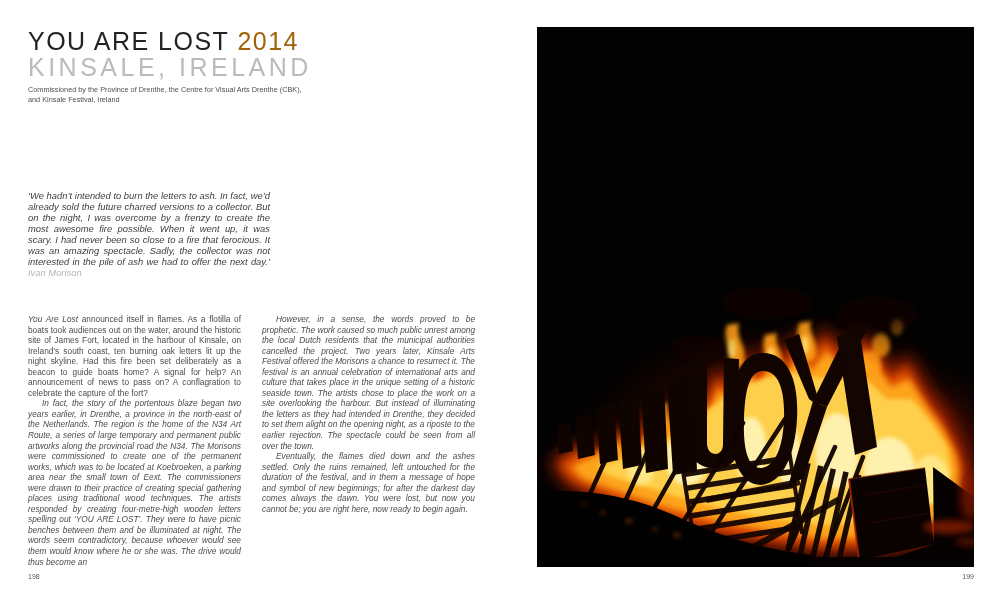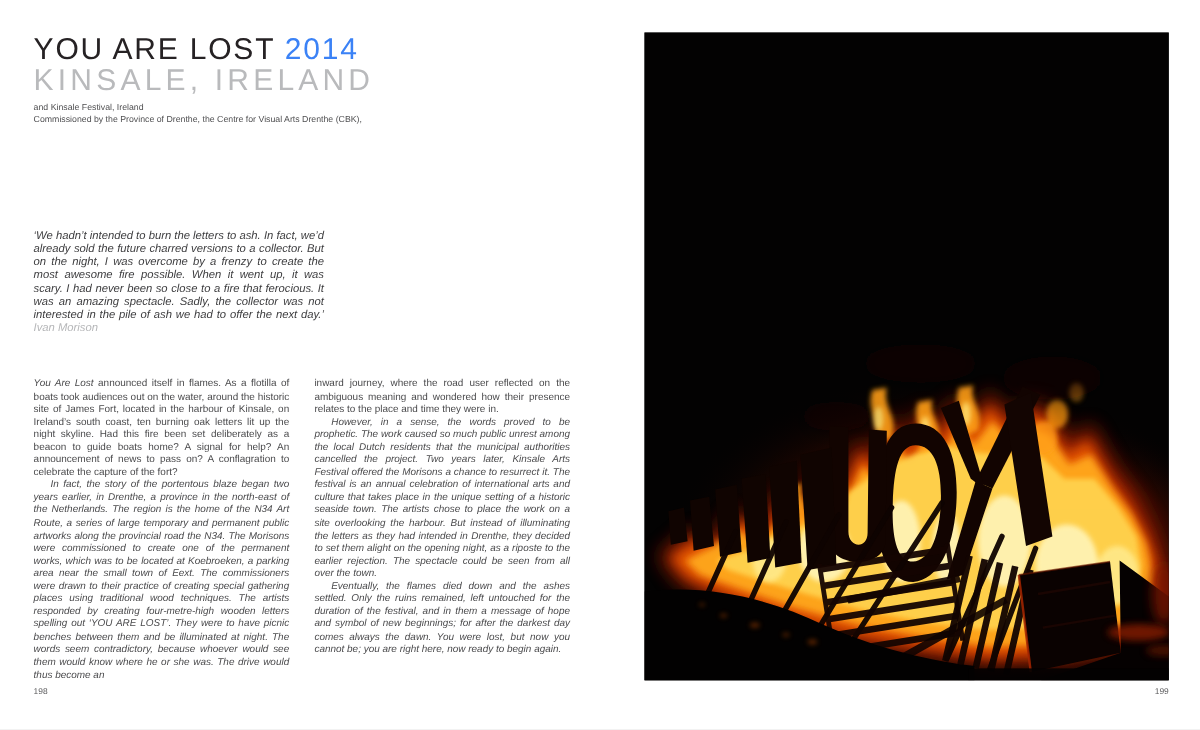--- a/index.html
+++ b/index.html
@@ -7,21 +7,21 @@
     position:relative; width:1000px; height:608px; background:#ffffff;
     font-family:"Liberation Sans", sans-serif; overflow:hidden;
     -webkit-font-smoothing:antialiased;
   }
   
   .title-line1 {
     position:absolute; left:28px; top:27px;
     font-size:25px; letter-spacing:1.5px; color:#262224; font-weight:400;
     white-space:nowrap;
   }
-  .title-line1 .year { color:#3b82f6; margin-left:8px; }
+  .title-line1 .year { color:#a16207; margin-left:8px; }
   .title-line2 {
     position:absolute; left:28px; top:53px;
     font-size:25px; letter-spacing:3.5px; color:#b9babc; font-weight:400;
     white-space:nowrap;
   }
   .details {
     position:absolute; left:28px; top:85px;
     font-size:7.3px; line-height:10.2px; color:#4f4f51;
   }
   .quote {
@@ -59,34 +59,33 @@
 <div class="spread">
 
   <div>
 
     <div class="title-line1">
       <span>YOU ARE LOST</span><span class="year">2014</span>
     </div>
     <div class="title-line2">KINSALE, IRELAND</div>
 
     <div class="details">
+      <div>Commissioned by the Province of Drenthe, the Centre for Visual Arts Drenthe (CBK),</div>
       <div>and Kinsale Festival, Ireland</div>
-      <div>Commissioned by the Province of Drenthe, the Centre for Visual Arts Drenthe (CBK),</div>
     </div>
 
     <div class="quote">
       <span>‘We hadn’t intended to burn the letters to ash. In fact, we’d already sold the future charred versions to a collector. But on the night, I was overcome by a frenzy to create the most awesome fire possible. When it went up, it was scary. I had never been so close to a fire that ferocious. It was an amazing spectacle. Sadly, the collector was not interested in the pile of ash we had to offer the next day.’ </span><span class="attr">Ivan Morison</span>
     </div>
 
     <div class="col" id="col1">
         <p><em>You Are Lost</em> announced itself in flames. As a flotilla of boats took audiences out on the water, around the historic site of James Fort, located in the harbour of Kinsale, on Ireland’s south coast, ten burning oak letters lit up the night skyline. Had this fire been set deliberately as a beacon to guide boats home? A signal for help? An announcement of news to pass on? A conflagration to celebrate the capture of the fort?</p>
         <p class="indent">In fact, the story of the portentous blaze began two years earlier, in Drenthe, a province in the north-east of the Netherlands. The region is the home of the N34 Art Route, a series of large temporary and permanent public artworks along the provincial road the N34. The Morisons were commissioned to create one of the permanent works, which was to be located at Koebroeken, a parking area near the small town of Eext. The commissioners were drawn to their practice of creating special gathering places using traditional wood techniques. The artists responded by creating four-metre-high wooden letters spelling out ‘YOU ARE LOST’. They were to have picnic benches between them and be illuminated at night. The words seem contradictory, because whoever would see them would know where he or she was. The drive would thus become an</p>
       </div>
     <div class="col" id="col2">
-        <p>inward journey, where the road user reflected on the ambiguous meaning and wondered how their presence relates to the place and time they were in.</p>
         <p class="indent">However, in a sense, the words proved to be prophetic. The work caused so much public unrest among the local Dutch residents that the municipal authorities cancelled the project. Two years later, Kinsale Arts Festival offered the Morisons a chance to resurrect it. The festival is an annual celebration of international arts and culture that takes place in the unique setting of a historic seaside town. The artists chose to place the work on a site overlooking the harbour. But instead of illuminating the letters as they had intended in Drenthe, they decided to set them alight on the opening night, as a riposte to the earlier rejection. The spectacle could be seen from all over the town.</p>
         <p class="indent">Eventually, the flames died down and the ashes settled. Only the ruins remained, left untouched for the duration of the festival, and in them a message of hope and symbol of new beginnings; for after the darkest day comes always the dawn. You were lost, but now you cannot be; you are right here, now ready to begin again.</p>
       </div>
 
     <div class="pagenum" id="pn-left">198</div>
   </div>
 
   <div>
     <div class="photo">
       <svg width="437" height="540" viewBox="0 0 437 540">

